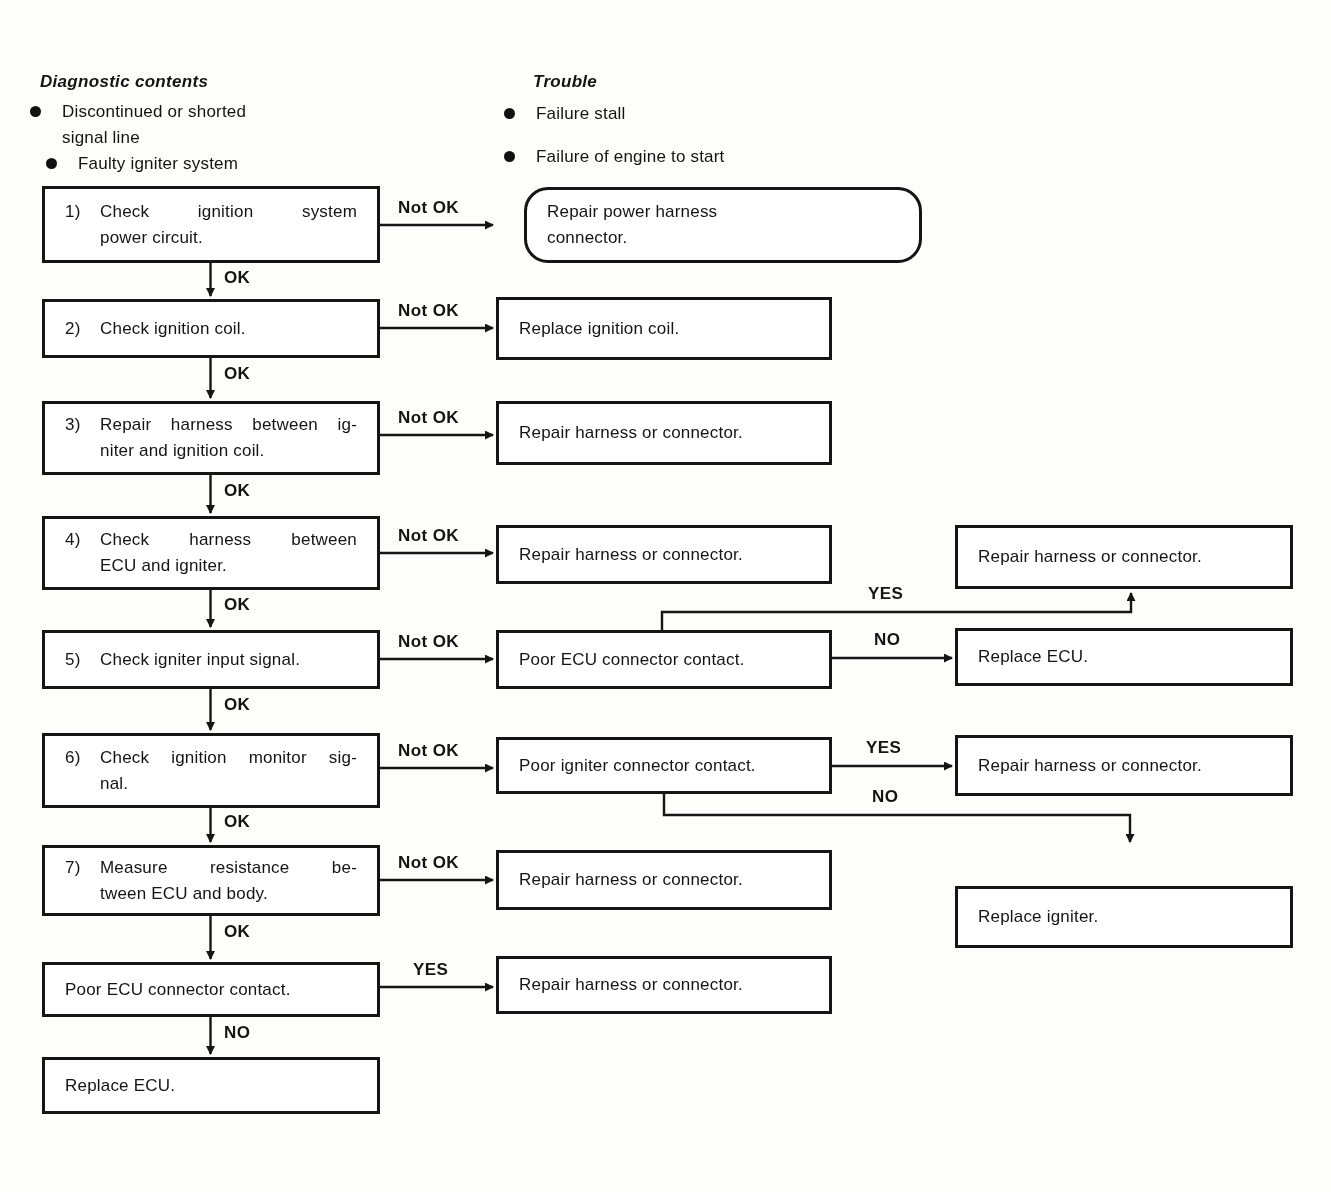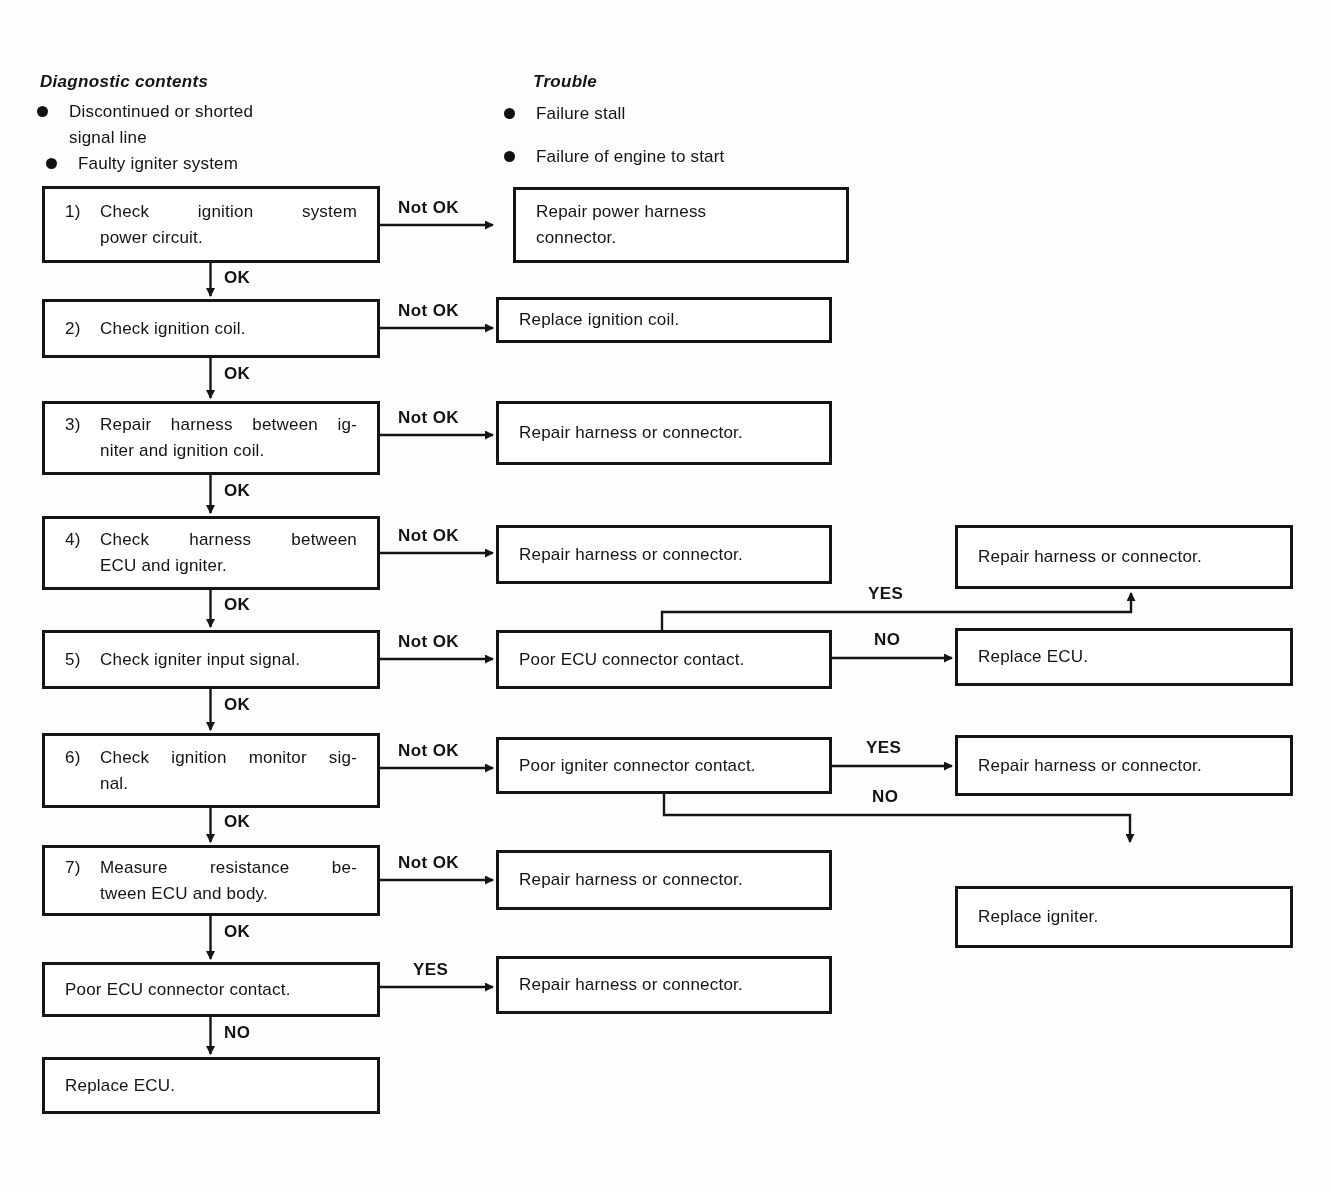--- a/index.html
+++ b/index.html
@@ -64,21 +64,21 @@
 
       <polyline points="662,630 662,612 1131,612 1131,593" marker-end="url(#arr)"></polyline>
       <line x1="832" y1="658" x2="952" y2="658" marker-end="url(#arr)"></line>
 
       <line x1="832" y1="766" x2="952" y2="766" marker-end="url(#arr)"></line>
       <polyline points="664,794 664,815 1130,815 1130,842" marker-end="url(#arr)"></polyline>
     </g>
   </svg>
 
   <div class="sec-title" style="left:40px; top:72px;">Diagnostic contents</div>
-  <div class="bullet-item" style="left:37px; top:99px; width:280px;">
+  <div class="bullet-item" style="left:30px; top:99px; width:280px;">
     <span class="bullet-dot"></span>
     <span class="bullet-text">Discontinued or shorted
 signal line</span>
   </div>
   <div class="bullet-item" style="left:46px; top:151px; width:280px;">
     <span class="bullet-dot"></span>
     <span class="bullet-text">Faulty igniter system</span>
   </div>
 
   <div class="sec-title" style="left:497px; top:72px;margin-left:36px;">Trouble</div>
@@ -133,25 +133,25 @@
       <span class="txt"><span class="l1">Measure resistance be-</span><span class="l2">tween ECU and body.</span></span>
     </div>
   </div>
   <div class="box" style="left:42px; top:962px; width:338px; height:55px;">
     <span class="txt">Poor ECU connector contact.</span>
   </div>
   <div class="box" style="left:42px; top:1057px; width:338px; height:57px;">
     <span class="txt">Replace ECU.</span>
   </div>
 
-  <div class="box" style="left:513px; top:187px; width:336px; height:76px;">
+  <div class="box" style="left:524px; top:187px; width:398px; height:76px;border-radius:24px;">
     <span class="txt">Repair power harness
 connector.</span>
   </div>
-  <div class="box" style="left:496px; top:297px; width:336px; height:46px;">
+  <div class="box" style="left:496px; top:297px; width:336px; height:63px;">
     <span class="txt">Replace ignition coil.</span>
   </div>
   <div class="box" style="left:496px; top:401px; width:336px; height:64px;">
     <span class="txt">Repair harness or connector.</span>
   </div>
   <div class="box" style="left:496px; top:525px; width:336px; height:59px;">
     <span class="txt">Repair harness or connector.</span>
   </div>
   <div class="box" style="left:496px; top:630px; width:336px; height:59px;">
     <span class="txt">Poor ECU connector contact.</span>

